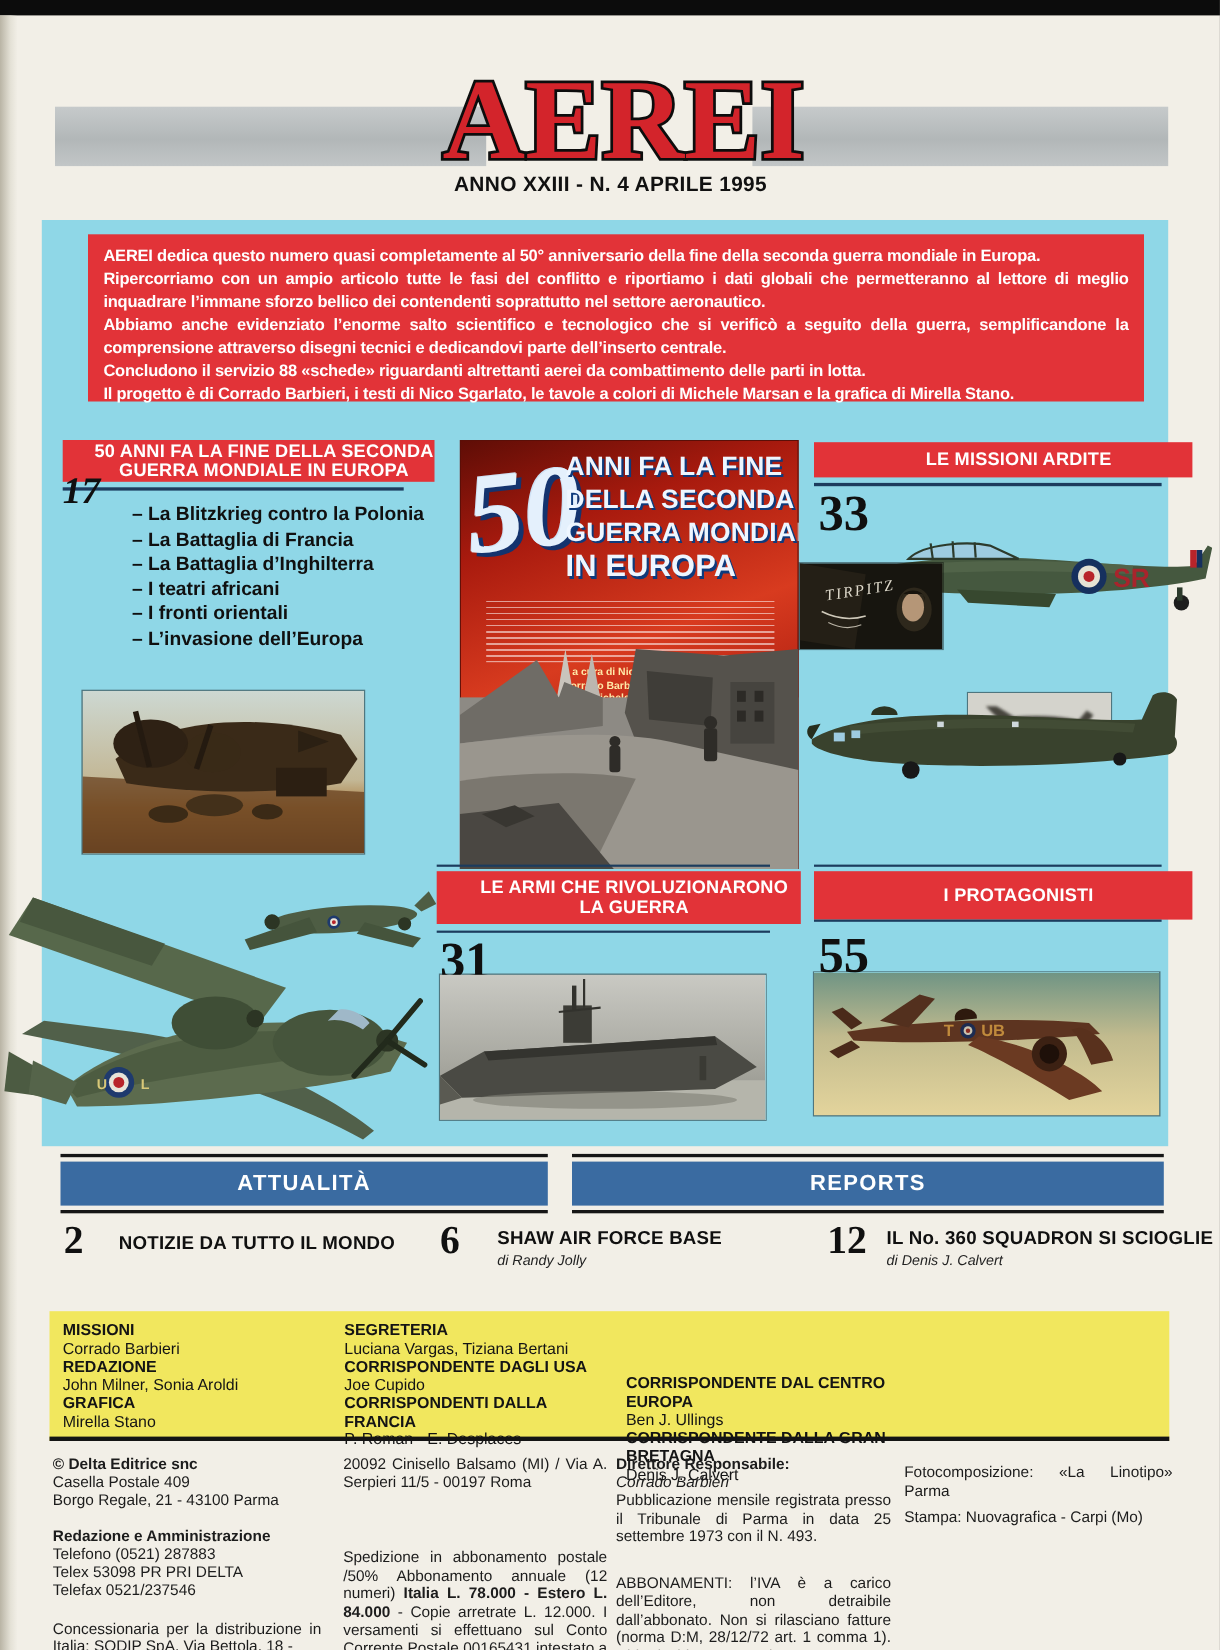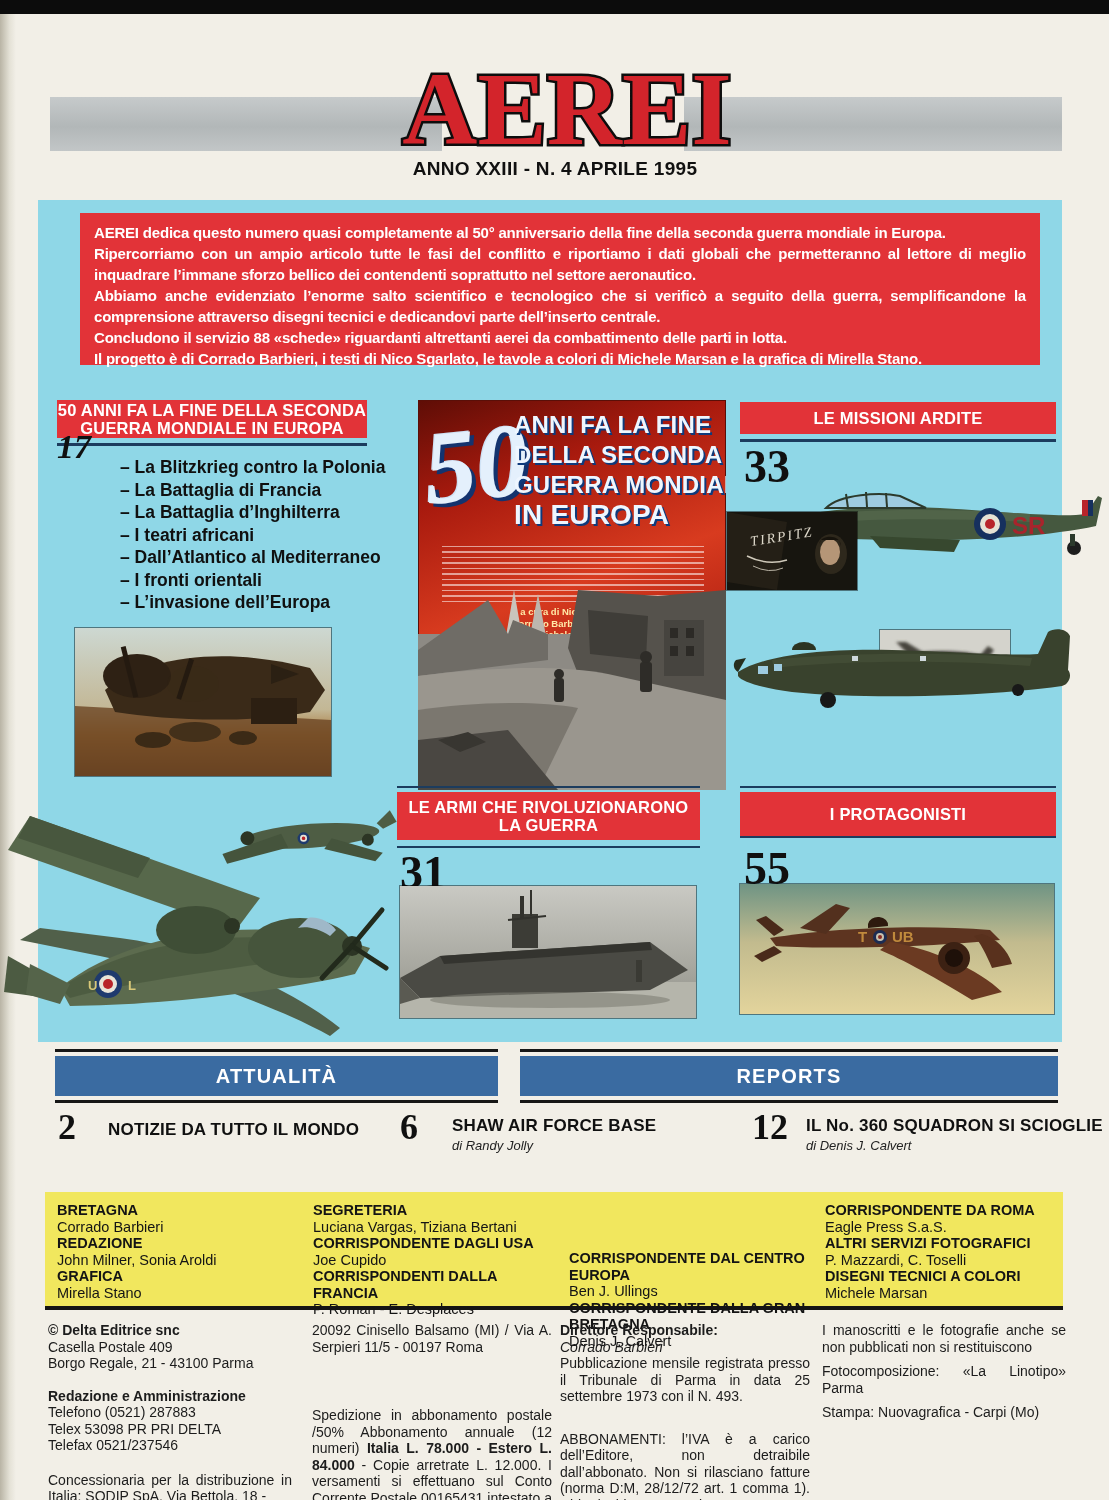--- a/index.html
+++ b/index.html
@@ -12,21 +12,21 @@
   .graybar{height:54px;background:linear-gradient(#c6cacb,#b2b7b8 55%,#c2c6c7);}
   .logo-svg{overflow:visible;}
   .issue{font-weight:bold;font-size:19px;color:#111;text-align:center;letter-spacing:0.3px;}
   .cyan{left:38px;top:200px;width:1024px;height:842px;background:#8fd7e7;}
   .introbox{left:80px;top:213px;width:960px;height:152px;background:#e23338;
             padding:9px 14px;box-sizing:border-box;}
   .introbox div{color:#fff;font-weight:bold;font-size:15px;line-height:21px;
                 letter-spacing:-0.2px;text-align:justify;}
   .redhead{background:#e23338;color:#fff;font-weight:bold;text-align:center;
            display:flex;flex-direction:column;align-items:center;justify-content:center;
-           font-size:16.5px;line-height:18px;letter-spacing:0.2px;}
+           font-size:16.5px;line-height:18px;letter-spacing:0.2px;padding-left:28px;}
   .rule{background:#1c3c5e;}
   .pagenum{font-family:"Liberation Serif",serif;font-weight:bold;color:#101010;}
   .toclist{color:#101010;font-weight:bold;font-size:17.5px;line-height:22.5px;}
   .bluebar{background:#3a6ba1;color:#fff;font-weight:bold;font-size:20px;
            letter-spacing:1.2px;display:flex;align-items:center;justify-content:center;}
   .blkline{background:#161616;height:3px;}
   .itemtitle{font-weight:bold;font-size:17px;color:#101010;letter-spacing:0.2px;}
   .byline{font-style:italic;font-size:13px;color:#222;}
   .staffbox{left:45px;top:1192px;width:1018px;height:118px;background:#f1e75e;
             border-bottom:4px solid #141414;box-sizing:border-box;}
@@ -79,21 +79,20 @@
     <span>50 ANNI FA LA FINE DELLA SECONDA</span>
     <span>GUERRA MONDIALE IN EUROPA</span>
   </div>
   <div class="abs rule" style="left:57px;top:443px;width:310px;height:3px;"></div>
   <div class="abs pagenum" style="left:57px;top:428px;font-size:34px;font-style:italic;">17</div>
   <div class="abs toclist" style="left:120px;top:456px;width:300px;">
     <div>– La Blitzkrieg contro la Polonia</div>
     <div>– La Battaglia di Francia</div>
     <div>– La Battaglia d’Inghilterra</div>
     <div>– I teatri africani</div>
-    <div>– Dall’Atlantico al Mediterraneo</div>
     <div>– I fronti orientali</div>
     <div>– L’invasione dell’Europa</div>
   </div>
 
   <svg class="abs photo" style="left:75px;top:628px;" width="256" height="148" viewBox="0 0 256 148">
     <defs>
       <linearGradient id="sky1" x1="0" y1="0" x2="0" y2="1">
         <stop offset="0" stop-color="#cdd8d2"></stop>
           <stop offset="0.55" stop-color="#c3b795"></stop>
         <stop offset="0.72" stop-color="#a97a3d"></stop>
@@ -335,48 +334,40 @@
   <div class="abs pagenum" style="left:400px;top:1106px;font-size:36px;">6</div>
   <div class="abs itemtitle" style="left:452px;top:1116px;">SHAW AIR FORCE BASE</div>
   <div class="abs byline" style="left:452px;top:1138px;">di Randy Jolly</div>
 
   <div class="abs pagenum" style="left:752px;top:1106px;font-size:36px;">12</div>
   <div class="abs itemtitle" style="left:806px;top:1116px;">IL No. 360 SQUADRON SI SCIOGLIE</div>
   <div class="abs byline" style="left:806px;top:1138px;">di Denis J. Calvert</div>
 
   <div class="abs staffbox">
     <div class="staffcol" style="left:12px;">
-      <div class="role">BRETAGNA</div>
+      <div class="role">MISSIONI</div>
       <div>Corrado Barbieri</div>
       <div class="role">REDAZIONE</div>
       <div>John Milner, Sonia Aroldi</div>
       <div class="role">GRAFICA</div>
       <div>Mirella Stano</div>
     </div>
     <div class="staffcol" style="left:268px;">
       <div class="role">SEGRETERIA</div>
       <div>Luciana Vargas, Tiziana Bertani</div>
       <div class="role">CORRISPONDENTE DAGLI USA</div>
       <div>Joe Cupido</div>
       <div class="role">CORRISPONDENTI DALLA FRANCIA</div>
       <div>P. Roman - E. Desplaces</div>
     </div>
     <div class="staffcol" style="left:524px;margin-top:48px;">
       <div class="role">CORRISPONDENTE DAL CENTRO EUROPA</div>
       <div>Ben J. Ullings</div>
       <div class="role">CORRISPONDENTE DALLA GRAN BRETAGNA</div>
       <div>Denis J. Calvert</div>
-    </div>
-    <div class="staffcol" style="left:780px;">
-      <div class="role">CORRISPONDENTE DA ROMA</div>
-      <div>Eagle Press S.a.S.</div>
-      <div class="role">ALTRI SERVIZI FOTOGRAFICI</div>
-      <div>P. Mazzardi, C. Toselli</div>
-      <div class="role">DISEGNI TECNICI A COLORI</div>
-      <div>Michele Marsan</div>
     </div>
   </div>
 
   <div class="pub" style="left:48px;width:244px;">
     <div class="bold">© Delta Editrice snc</div>
     <div>Casella Postale 409</div>
     <div>Borgo Regale, 21 - 43100 Parma</div>
     <div class="bold" style="margin-top:16px;">Redazione e Amministrazione</div>
     <div>Telefono (0521) 287883</div>
     <div>Telex 53098 PR PRI DELTA</div>
@@ -392,18 +383,17 @@
   </div>
 
   <div class="pub" style="left:560px;width:250px;">
     <div class="bold">Direttore Responsabile:</div>
     <div class="ital">Corrado Barbieri</div>
     <p>Pubblicazione mensile registrata presso il Tribunale di Parma in data 25 settembre 1973 con il N. 493.</p>
     <p style="margin-top:26px;">ABBONAMENTI: l’IVA è a carico dell’Editore, non detraibile dall’abbonato. Non si rilasciano fatture (norma D:M, 28/12/72 art. 1 comma 1). Chi desidera una ricevuta separata deve aggiungere L. 1.000 per il bollo.</p>
   </div>
 
   <div class="pub" style="left:822px;width:244px;">
-    <p>I manoscritti e le fotografie anche se non pubblicati non si restituiscono</p>
     <p style="margin-top:8px;">Fotocomposizione: «La Linotipo» Parma</p>
     <p style="margin-top:8px;">Stampa: Nuovagrafica - Carpi (Mo)</p>
   </div>
 
 </div>
 
 </body></html>

